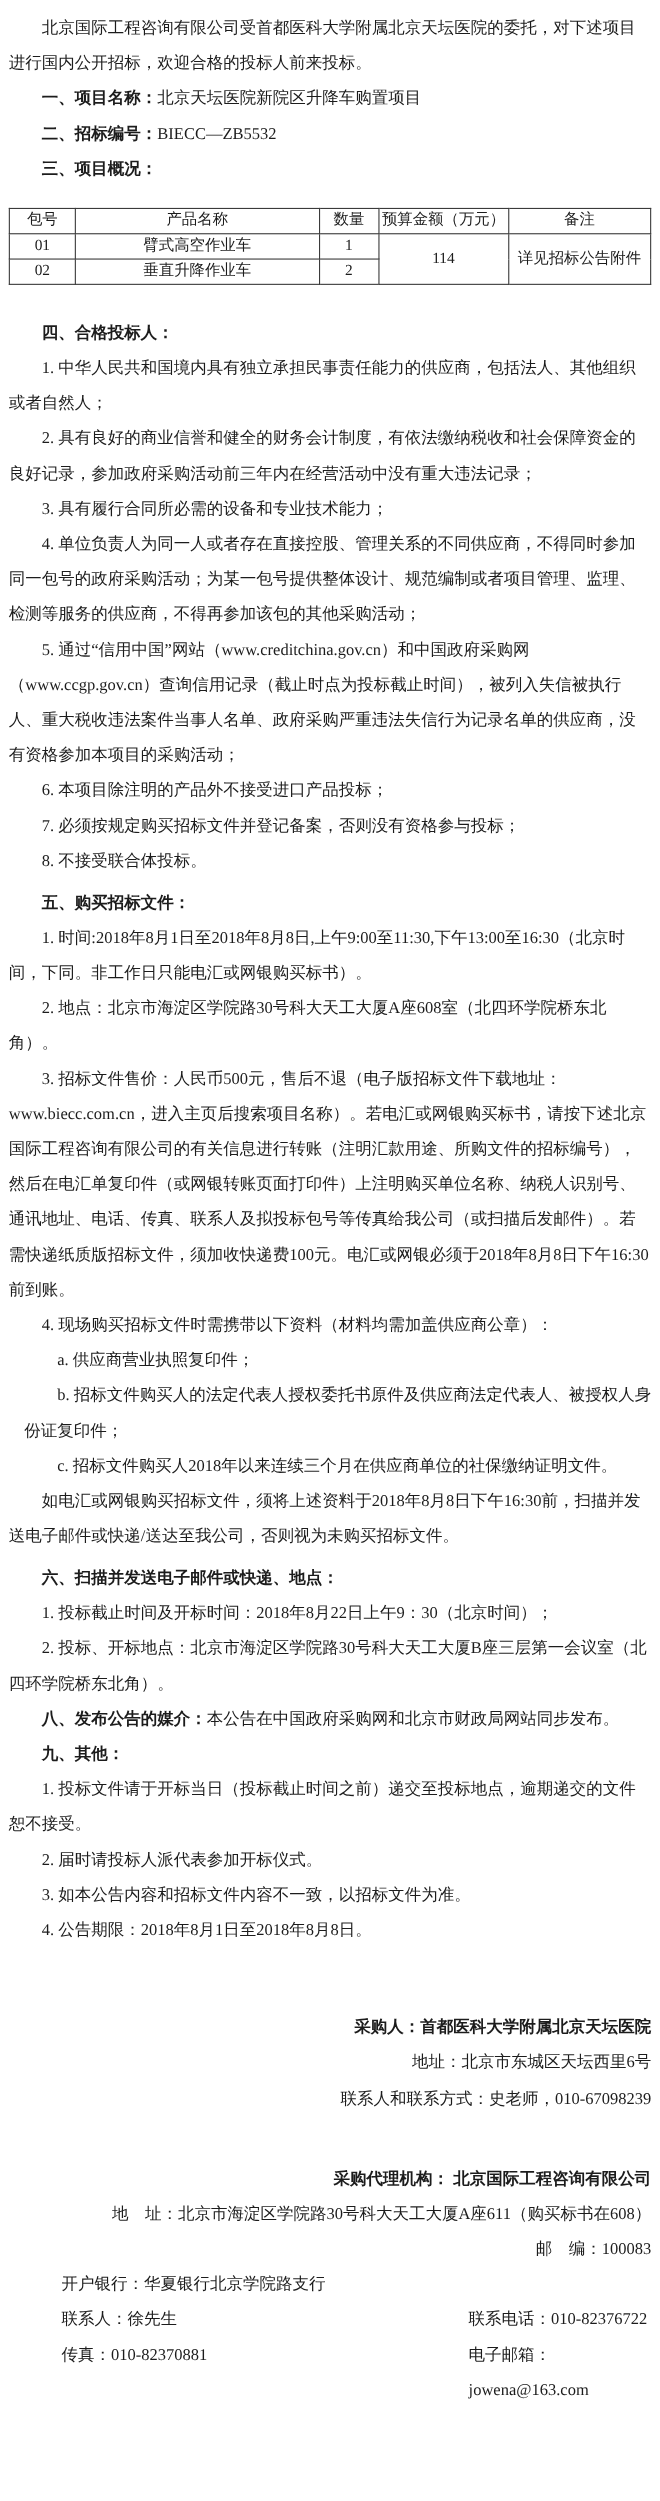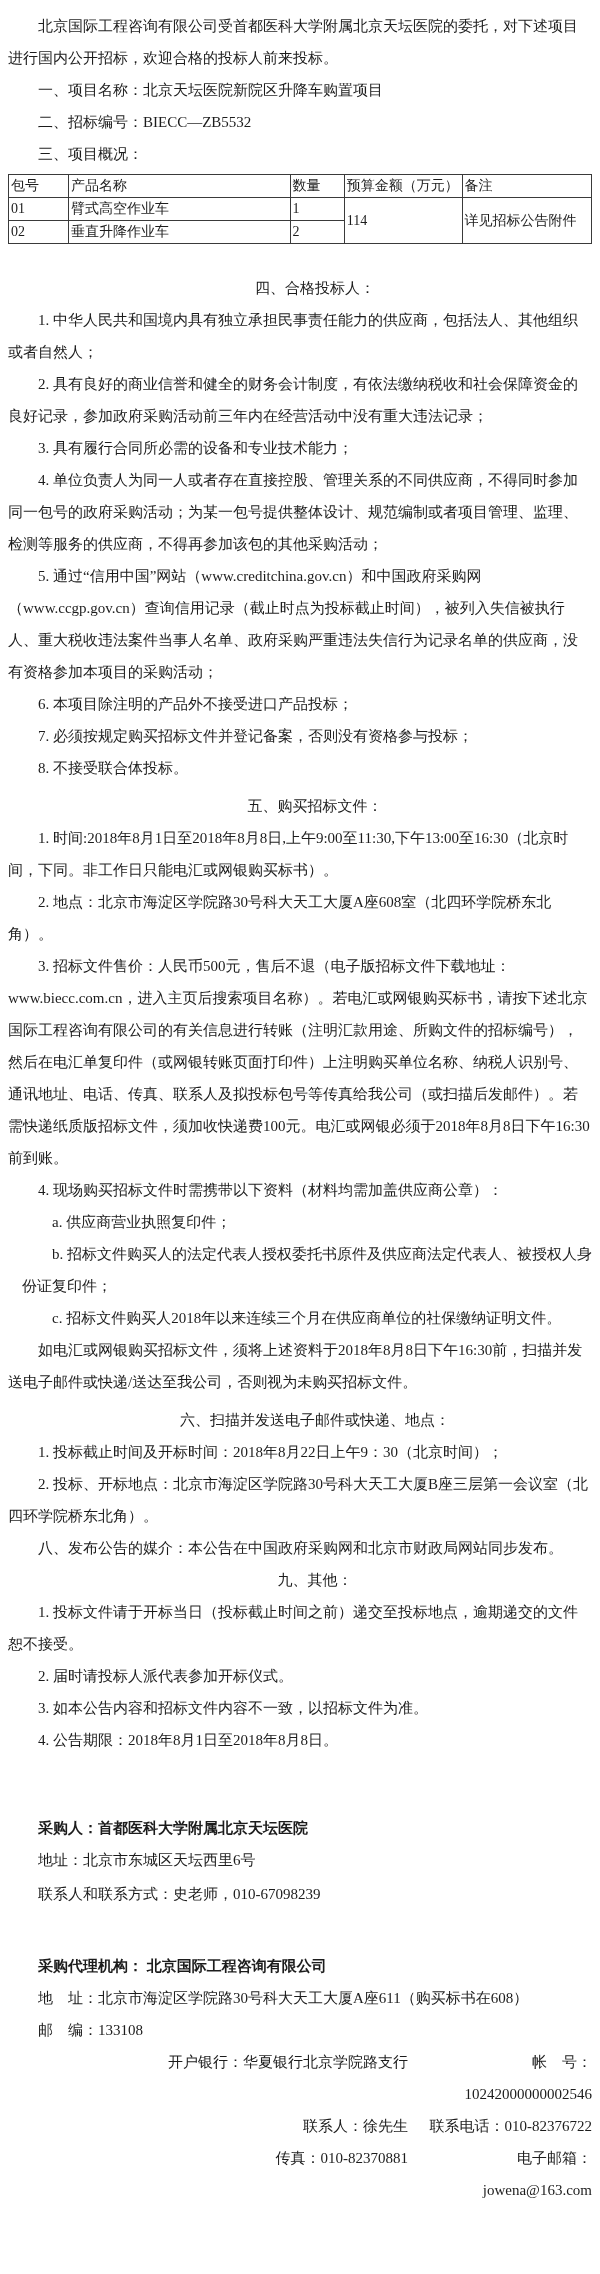--- a/index.html
+++ b/index.html
@@ -9,44 +9,44 @@
     box-sizing:border-box;
     padding:10px 8px 30px 8px;
     font-family:"Liberation Serif","DejaVu Serif",serif;
     font-size:15px;
     line-height:32px;
     color:#1c1c1c;
     background:#ffffff;
   }
   p{margin:0;text-indent:2em;}
   .bold{font-weight:bold;}
-  .sec-head{font-weight:normal;text-align:center;}
+  .sec-head{font-weight:bold;}
   .sub-item{margin-left:14px;text-indent:30px;}
   table.overview{
     width:100%;
     border-collapse:collapse;
-    margin-top:4px;
-    text-align:left;
+    margin-top:19px;
+    text-align:center;
     font-size:14px;
     line-height:20px;
   }
   table.overview th,table.overview td{
     border:1px solid #3a3a3a;
     font-weight:normal;
     padding:1px 2px;
   }
   .mt-sec{margin-top:28px;}
   .mt-sm{margin-top:6px;}
   .blk-purchaser{margin-top:56px;}
   .blk-contact{margin-top:2px;}
   .blk-agency{margin-top:40px;}
-  .two-col{display:flex;margin-left:30px;text-align:right;}
+  .two-col{display:flex;margin-left:48px;}
   .two-col .left{width:370px;text-indent:0;}
   .two-col .right{flex:1;text-indent:0;}
-  .ind-block{margin-left:30px;text-indent:0;}
+  .ind-block{margin-left:30px;text-indent:0;text-align:right;}
 </style>
 </head>
 <body>
 
 <div class="page">
 
   <p>北京国际工程咨询有限公司受首都医科大学附属北京天坛医院的委托，对下述项目进行国内公开招标，欢迎合格的投标人前来投标。</p>
 
   <p><span class="sec-head">一、项目名称：</span><span>北京天坛医院新院区升降车购置项目</span></p>
 
@@ -120,24 +120,23 @@
 
   <div class="blk-purchaser">
     <p class="ind-block bold">采购人：首都医科大学附属北京天坛医院</p>
     <p class="ind-block">地址：北京市东城区天坛西里6号</p>
     <p class="ind-block blk-contact">联系人和联系方式：史老师，010-67098239</p>
   </div>
 
   <div class="blk-agency">
     <p class="ind-block bold">采购代理机构：  北京国际工程咨询有限公司</p>
     <p class="ind-block">地　址：北京市海淀区学院路30号科大天工大厦A座611（购买标书在608）</p>
-    <p class="ind-block">邮　编：133108</p>
+    <p class="ind-block">邮　编：100083</p>
     <div class="two-col">
       <span class="left">开户银行：华夏银行北京学院路支行</span>
-      <span class="right">帐　号：10242000000002546</span>
     </div>
     <div class="two-col">
       <span class="left">联系人：徐先生</span>
       <span class="right">联系电话：010-82376722</span>
     </div>
     <div class="two-col">
       <span class="left">传真：010-82370881</span>
       <span class="right">电子邮箱：jowena@163.com</span>
     </div>
 

